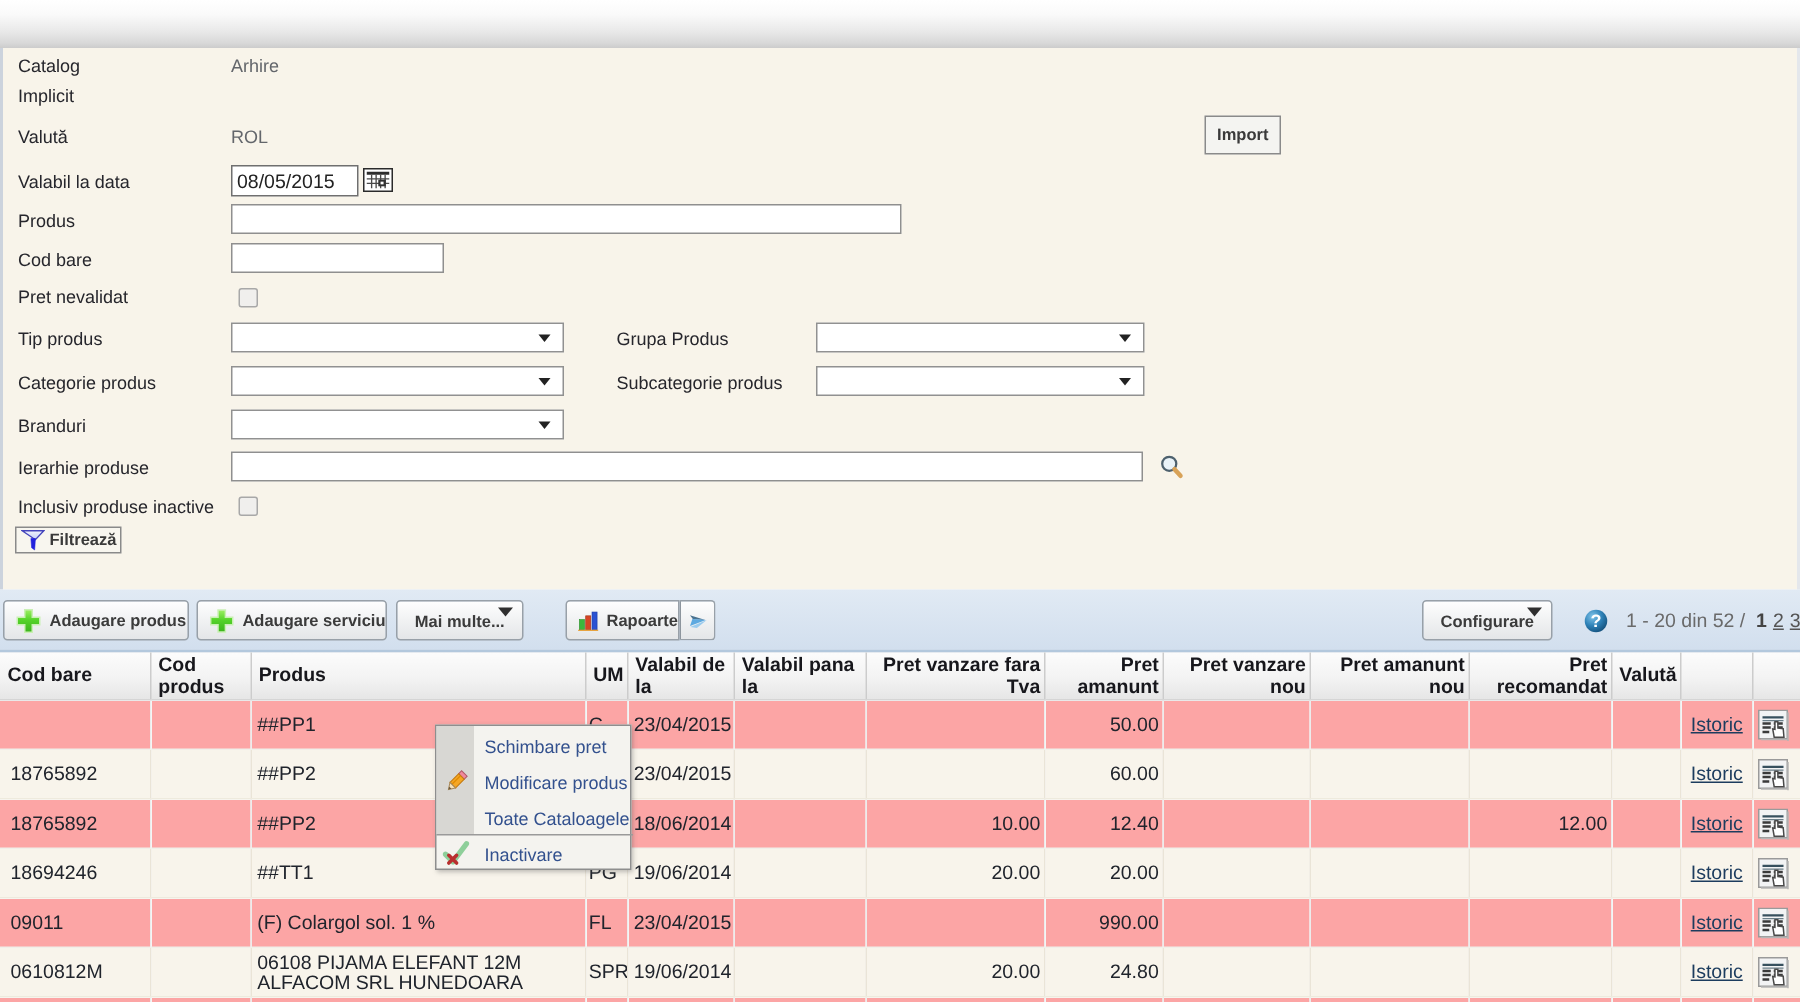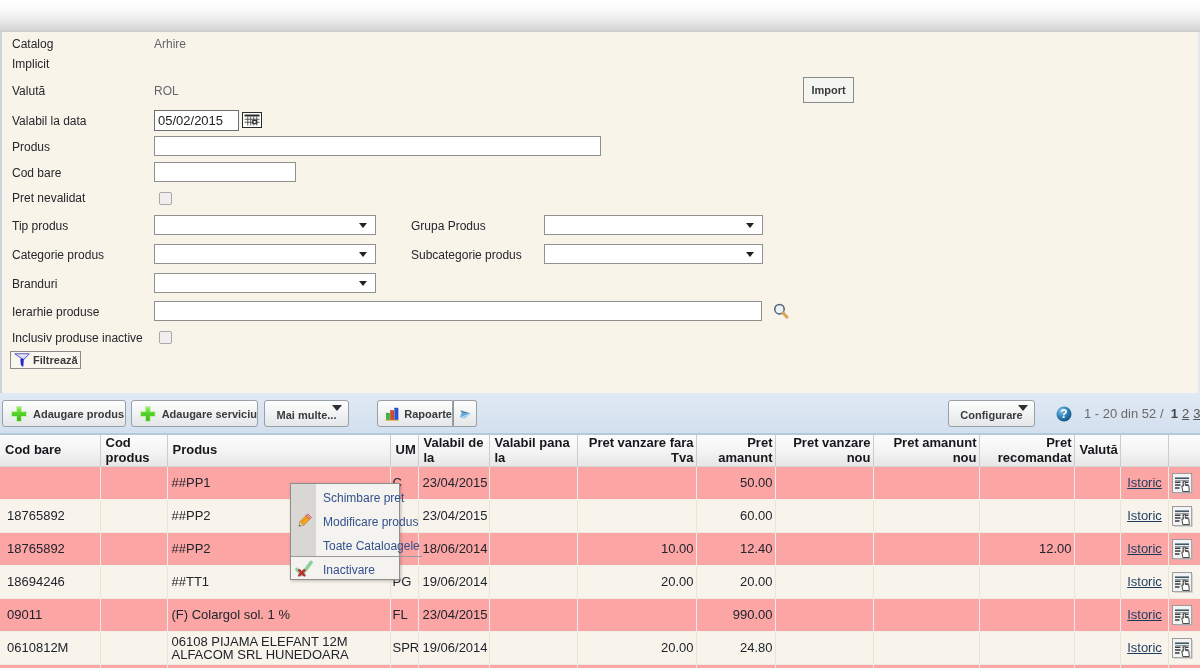--- a/index.html
+++ b/index.html
@@ -49,41 +49,41 @@
   text-align:left; vertical-align:middle; line-height:14.5px; }
 td { border-right:1px solid #e9e5dc; padding:1px 3px 1px 4px; height:33px; color:#20242c; vertical-align:middle;
   overflow:hidden; line-height:13.5px; }
 tr.w td { background:#fca5a5; border-right-color:#ececec; border-bottom:1px solid #f0efe9; }
 tr.c td { background:#f8f4eb; border-right-color:#eae4d7; border-bottom:1px solid #eeeadd; }
 .num { text-align:right; } td.num{ padding-right:2px; } td:first-child{ padding-left:7px; } th.num{ padding-right:2px; }
 td:nth-child(4){ padding-left:2px; padding-right:0; }
 .istoric { color:#1c3c5e; text-decoration:underline; }
 
 
-#cmenu { left:290px; top:483px; width:110px; height:97px; background:#f4f3ef;
+#cmenu { left:290px; top:483px; width:131px; height:97px; background:#f4f3ef;
   border:1px solid #8e8e8e; box-shadow:1px 1px 3px rgba(80,80,80,.35); }
 #cmenu .gutter { position:absolute; left:0; top:0; width:25px; height:72px; background:#d8d7d3; }
 #cmenu .mi { position:absolute; left:32px; font-size:12px; color:#33518e; white-space:nowrap; }
 #cmenu .sep { position:absolute; left:0; top:72px; width:131px; height:1px; background:#9a9a9a; }
 </style>
 </head>
 <body>
 <div id="stage">
   <div id="topbar" class="abs"></div>
 
   <div id="form" class="abs">
 
     <div class="lbl" style="top:5px;">Catalog</div>
     <div class="lbl" style="top:25px;">Implicit</div>
     <div class="val" style="top:5px;">Arhire</div>
     <div class="lbl" style="top:52px;">Valută</div>
     <div class="val" style="top:52px;">ROL</div>
     <div id="importbtn" class="gbtn">Import</div>
     <div class="lbl" style="top:82px;">Valabil la data</div>
-    <div class="inp" style="left:152px; top:78px; width:85px; height:21px; line-height:19px; border-color:#6f6f6f;">05/02/2015</div>
+    <div class="inp" style="left:152px; top:78px; width:85px; height:21px; line-height:19px; border-color:#6f6f6f;">08/05/2015</div>
     <svg class="abs" style="left:240px; top:80px;" width="20" height="16" viewBox="0 0 20 16">
       <rect x="0.5" y="0.5" width="19" height="15" fill="#ffffff" stroke="#2b2b2b"></rect>
       <rect x="2.5" y="2.5" width="15" height="2" fill="#2d2d2d"></rect>
       <path d="M2.5 7.25h15M2.5 10.25h15" stroke="#4a4a4a" stroke-width="0.9"></path>
       <path d="M5.75 4.5v9M8.75 4.5v9M11.75 4.5v9M14.75 4.5v9" stroke="#4a4a4a" stroke-width="0.9"></path>
       <rect x="10.2" y="7.8" width="5" height="4.4" fill="#333"></rect>
       <rect x="11.7" y="9.1" width="2" height="1.8" fill="#fff"></rect>
     </svg>
     <div class="lbl" style="top:108px;">Produs</div>
     <div class="inp" style="left:152px; top:104px; width:447px; height:20px;"></div>

